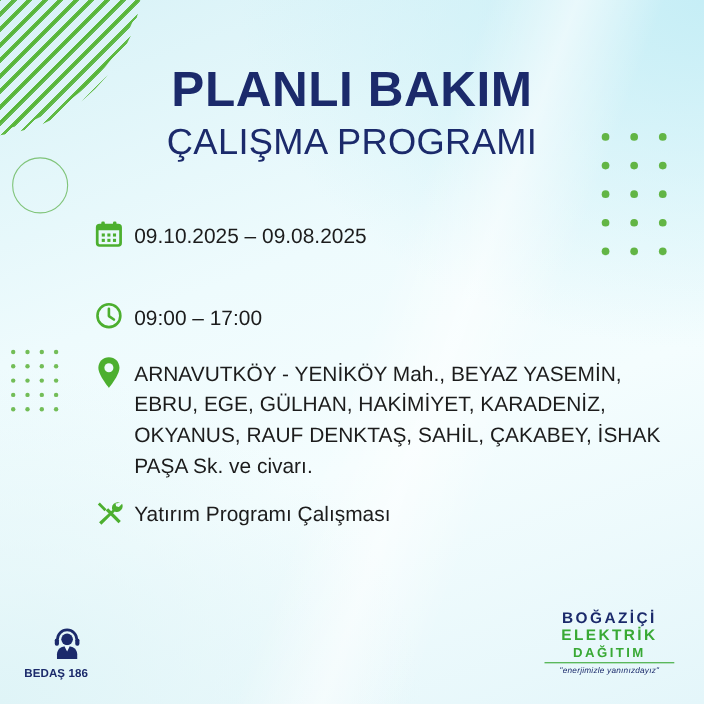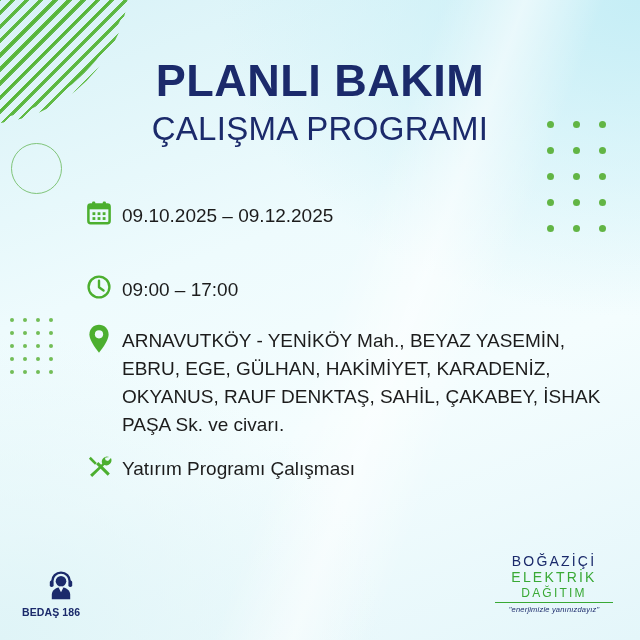--- a/index.html
+++ b/index.html
@@ -79,21 +79,21 @@
   #row-time{margin-bottom:16px;margin-top:40px;}
   #row-type{margin-bottom:18px;}
   #row-address .txt{line-height:1.47;}
   
   #footer{position:absolute;left:0;bottom:16px;width:640px;height:80px;}
   #contacts{position:absolute;left:22px;bottom:6px;display:flex;gap:26px;align-items:flex-end;}
   .contact{width:78px;text-align:left;}
   .contact .cico{height:38px;display:flex;align-items:flex-end;justify-content:center;margin-bottom:6px;}
   .contact .clabel{font-size:10.5px;color:#1b2a6b;font-weight:bold;letter-spacing:.1px;white-space:nowrap;}
   #logo{position:absolute;right:16px;bottom:10px;text-align:center;width:140px;}
-  .logo-line{font-weight:normal;letter-spacing:2.2px;line-height:1.18;}
+  .logo-line{font-weight:bold;letter-spacing:2.2px;line-height:1.18;}
   #logo-l1{font-size:14px;color:#1b2a6b;}
   #logo-l2{font-size:14px;color:#39a935;}
   #logo-l3{font-size:12px;color:#39a935;}
   #logo-rule{height:1px;background:#39a935;margin:2px auto 2px auto;width:118px;}
   #logo-tag{font-size:7.5px;color:#1b2a6b;font-style:italic;letter-spacing:.2px;}
 </style>
 </head>
 <body>
 
 <div id="poster">
@@ -158,21 +158,21 @@
           <rect x="5.6" y="1.3" width="3" height="4.6" rx="1.2" fill="#4caf2f"></rect>
           <rect x="15.4" y="1.3" width="3" height="4.6" rx="1.2" fill="#4caf2f"></rect>
           <rect x="6" y="11.3" width="2.6" height="2.6" fill="#4caf2f"></rect>
           <rect x="10.7" y="11.3" width="2.6" height="2.6" fill="#4caf2f"></rect>
           <rect x="15.4" y="11.3" width="2.6" height="2.6" fill="#4caf2f"></rect>
           <rect x="6" y="15.8" width="2.6" height="2.6" fill="#4caf2f"></rect>
           <rect x="10.7" y="15.8" width="2.6" height="2.6" fill="#4caf2f"></rect>
           <rect x="15.4" y="15.8" width="2.6" height="2.6" fill="#4caf2f"></rect>
         </svg>
       </span>
-      <span class="txt">09.10.2025 – 09.12.2025</span>
+      <span class="txt">09.10.2025 – 09.08.2025</span>
     </div>
 
     <div class="row" id="row-time">
       <span class="ico">
         <svg width="26" height="26" viewBox="0 0 24 24">
           <circle cx="12" cy="12" r="9.6" fill="none" stroke="#4caf2f" stroke-width="2.2"></circle>
           <path d="M12 6.2 V12.3 L16.2 15.2" fill="none" stroke="#4caf2f" stroke-width="2.2" stroke-linecap="round" stroke-linejoin="round"></path>
         </svg>
       </span>
       <span class="txt">09:00 – 17:00</span>

